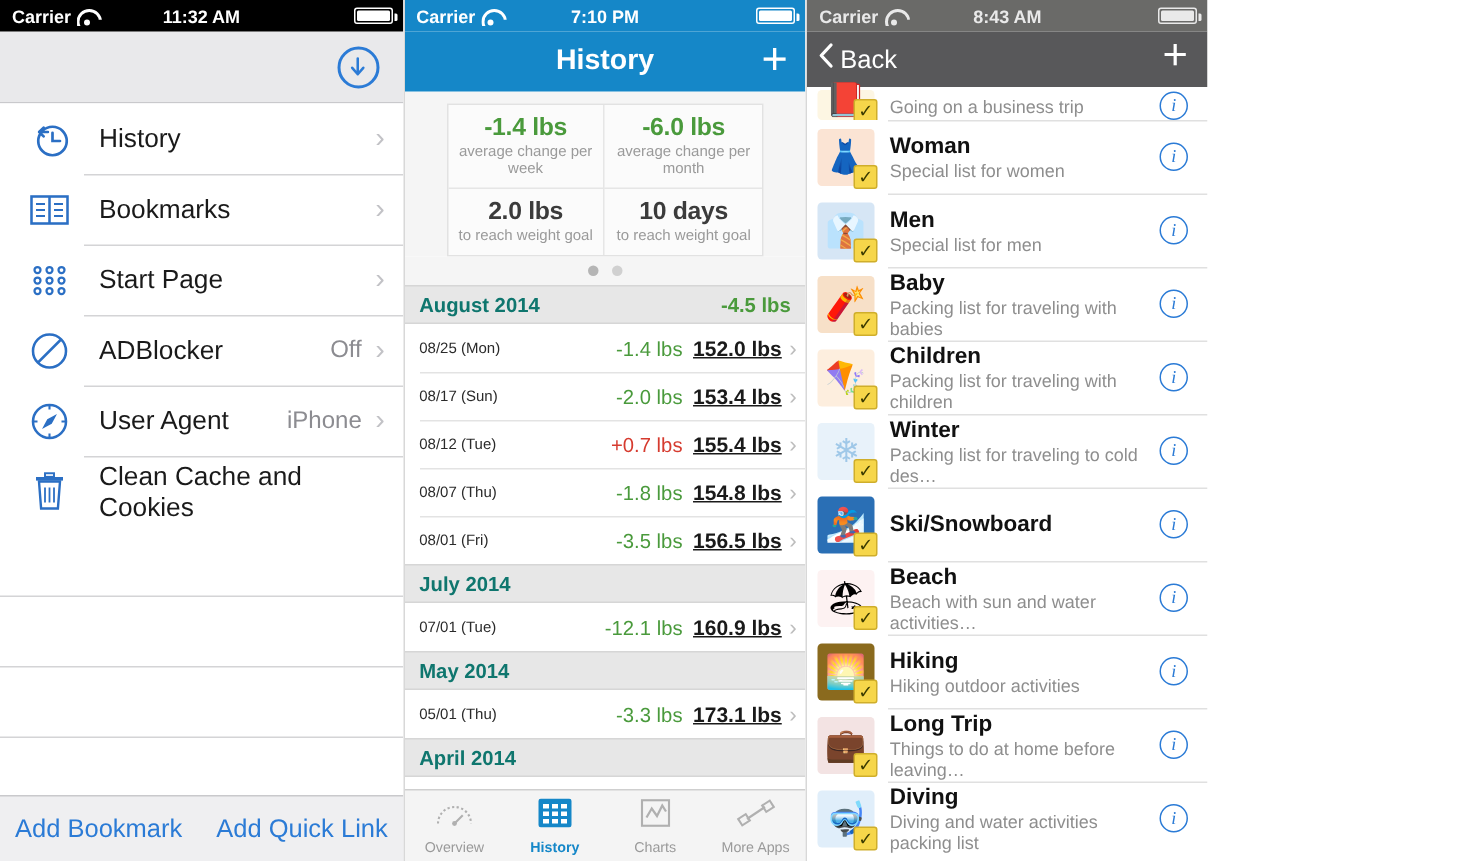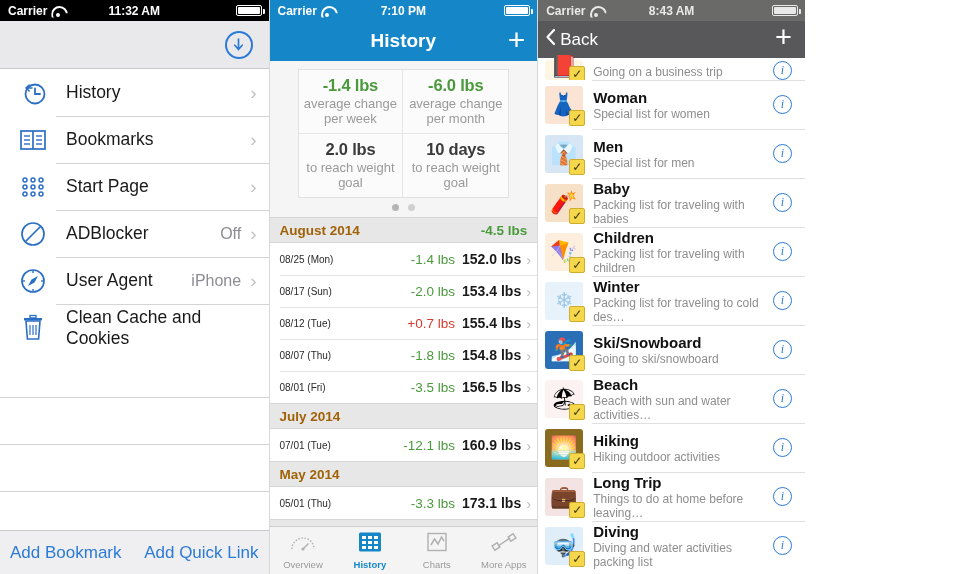--- a/index.html
+++ b/index.html
@@ -72,38 +72,38 @@
   .p2-stats { background:#f5f5f5; padding: 8px 28px 0 28px; }
   .statgrid { border:1px solid #e2e2e2; background:#fbfbfb; display:grid;
               grid-template-columns:1fr 1fr; }
   .statcell { padding: 6px 2px 7px; text-align:center; border-right:1px solid #e6e6e6;
               border-bottom:1px solid #e6e6e6; }
   .statcell:nth-child(2n) { border-right:none; }
   .statcell:nth-child(n+3) { border-bottom:none; }
   .statval { font-size: 16.5px; font-weight:bold; letter-spacing:-0.2px; }
   .green { color:#4a9a3c; }
   .dark { color:#3b3b3b; }
-  .statlab { font-size: 13px; color:#9a9a9a; margin-top:1px; }
+  .statlab { font-size: 10px; color:#9a9a9a; margin-top:1px; }
   .dots { height: 19px; background:#f5f5f5; display:flex; align-items:center;
           justify-content:center; gap:9px; }
   .dot { width:7px; height:7px; border-radius:50%; background:#d0d0d0; }
   .dot.on { background:#b5b5b5; }
   .p2-sec { height: 26px; background:#e7e7e7; display:flex; align-items:center;
             padding: 0 10px; justify-content:space-between;
             border-top:1px solid #d6d6d6; border-bottom:1px solid #d6d6d6;}
-  .p2-sec .s-title { font-size: 13.5px; font-weight:bold; color:#a16207; }
+  .p2-sec .s-title { font-size: 13.5px; font-weight:bold; color:#0f766e; }
   .p2-sec .s-val { font-size: 13.5px; font-weight:bold; }
   .p2-row { height: 32px; display:flex; align-items:center; padding-left: 10px;
             background:#fff; position:relative; }
   .p2-row + .p2-row::before { content:""; position:absolute; left:10px; right:0; top:0;
             height:1px; background:#e3e3e3; }
   .p2-date { font-size: 10px; color:#2a2a2a; flex:1; }
   .p2-delta { font-size: 13.5px; margin-right:7px; }
   .red { color:#d63b2f; }
-  .p2-wt { font-size:14px; font-weight:bold; color:#1a1a1a; }
+  .p2-wt { font-size:14px; font-weight:bold; color:#1a1a1a;text-decoration:underline; }
   .p2-chev { color:#bdbdbd; font-size:15px; margin: 0 6px 0 5px; }
   .p2-tabbar { position:absolute; left:0; right:0; bottom:0; height:48px;
                background:#f4f4f4; border-top:1px solid #cfcfcf; display:flex;margin-top:22px; }
   .tab { flex:1; display:flex; flex-direction:column; align-items:center;
          justify-content:center; gap:2px; }
   .tab .tlab { font-size: 9.5px; color:#9a9a9a; }
   .tab.active .tlab { color:#1587c8; font-weight:bold; }
 
   
   .p3-nav { height: 37px; background:#58585a; display:flex; align-items:center;
@@ -494,21 +494,20 @@
           <div class="p3-t1">Winter</div>
           <div class="p3-t2">Packing list for traveling to cold des…</div>
         </span>
         <span class="info-btn">i</span>
       </div>
 
       <div class="p3-row">
         <span class="p3-thumb" style="background:#2a6fb5">🏂<span class="check">✓</span></span>
         <span class="p3-txt">
           <div class="p3-t1">Ski/Snowboard</div>
-          <div class="p3-t2">Going to ski/snowboard</div>
         </span>
         <span class="info-btn">i</span>
       </div>
 
       <div class="p3-row">
         <span class="p3-thumb" style="background:#fdf2f2">🏖<span class="check">✓</span></span>
         <span class="p3-txt">
           <div class="p3-t1">Beach</div>
           <div class="p3-t2">Beach with sun and water activities…</div>
         </span>

